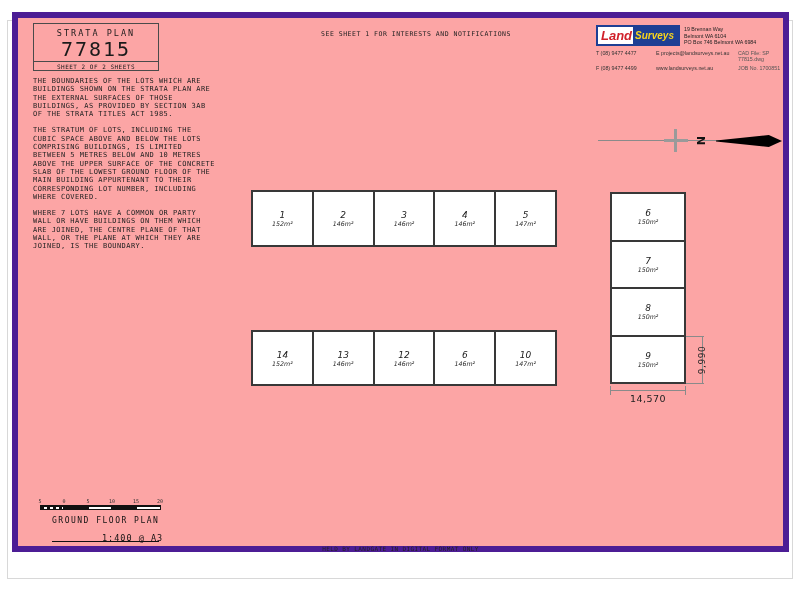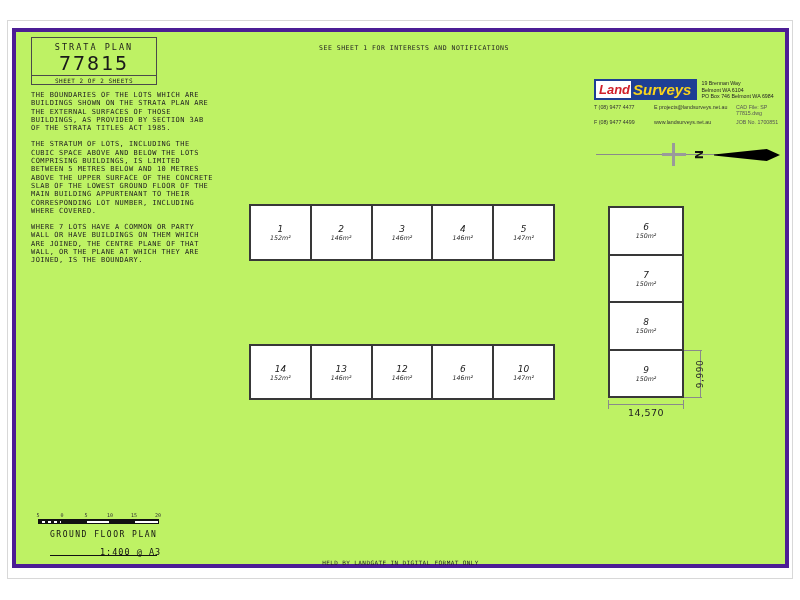--- a/index.html
+++ b/index.html
@@ -1,48 +1,48 @@
 <!DOCTYPE html>
 <html><head>
 <meta charset="utf-8">
 <style>
   * { margin:0; padding:0; box-sizing:border-box; }
   html,body { width:800px; height:600px; background:#ffffff; overflow:hidden;
     font-family:"DejaVu Sans Mono", monospace; color:#1a1a1a; }
   .page-edge { position:absolute; left:7px; top:20px; width:786px; height:559px;
     border:1px solid #d8d8d8; }
-  .sheet { position:absolute; left:12px; top:28px; width:777px; height:540px;
-    border:4px solid #4c1d95; background:#bef264; }
+  .sheet { position:absolute; left:12px; top:12px; width:777px; height:540px;
+    border:6px solid #4c1d95; background:#fca5a5; }
 
   
   .title-block { position:absolute; left:15px; top:5px; width:126px; height:48px;
     border:1px solid #4a4a4a; text-align:center; }
   .tb-label { font-size:8.5px; letter-spacing:2px; margin-top:4px; }
   .tb-number { font-size:20px; letter-spacing:2px; line-height:22px; }
   .tb-divider { border-top:1px solid #4a4a4a; margin:1px 0 1px 0; }
   .tb-sheet { font-size:6px; letter-spacing:0.5px; }
 
   
   .notes { position:absolute; left:15px; top:59px; width:186px;
     font-size:7px; letter-spacing:0.45px; line-height:8.3px; color:#222; }
   .notes p { margin-bottom:8px; }
 
   
   .sheet-notice { position:absolute; left:188px; top:12px; width:420px;
     text-align:center; font-size:6.5px; letter-spacing:0.5px; color:#222; }
 
   
   .logo-area { position:absolute; left:578px; top:7px; width:196px;
-    font-family:"Liberation Sans", sans-serif;margin-top:40px; }
+    font-family:"Liberation Sans", sans-serif; }
   .logo-row { display:flex; align-items:flex-start; }
   .logo-box { display:flex; border:2px solid #1d3f94; height:21px; }
   .logo-land { background:#fff; color:#d0202a; font-weight:bold; font-style:italic;
     font-size:13px; padding:1px 1px 0 3px; line-height:16px; }
   .logo-surveys { background:#1d3f94; color:#f8d41c; font-weight:bold; font-style:italic;
-    font-size:15px; padding:1px 4px 0 2px; line-height:16px; }
+    font-size:10px; padding:1px 4px 0 2px; line-height:16px; }
   .logo-address { font-size:5.3px; line-height:6.6px; color:#222; margin-left:4px; margin-top:1px; }
   .contact-grid { display:grid; grid-template-columns:60px 82px 56px; margin-top:4px;
     font-size:5.3px; line-height:6px; color:#333; row-gap:3px; }
   .contact-grid .muted { color:#555; }
 
   
   .north { position:absolute; left:580px; top:112px; width:196px; height:22px; }
   .north-line { position:absolute; left:0; top:10px; width:128px; height:1px; background:#8a8a8a; }
   .north-cross-h { position:absolute; left:66px; top:9px; width:24px; height:3px; background:#9a9a9a; }
   .north-cross-v { position:absolute; left:76px; top:-1px; width:3px; height:23px; background:#9a9a9a; }

